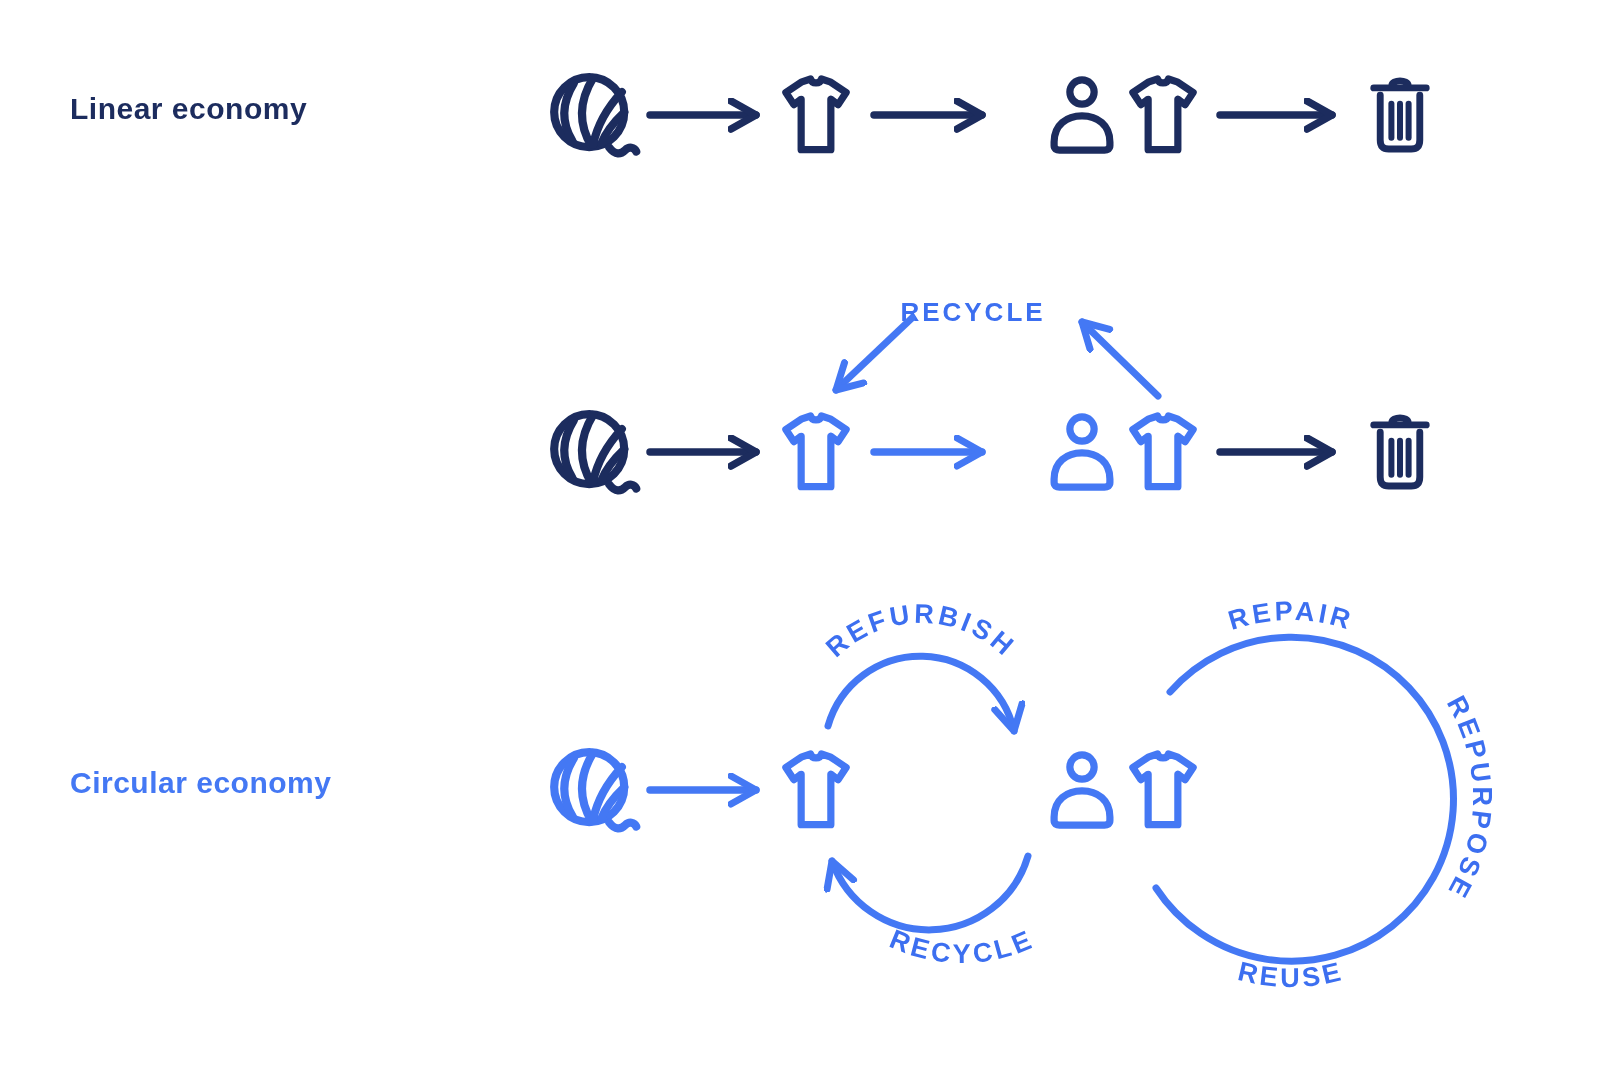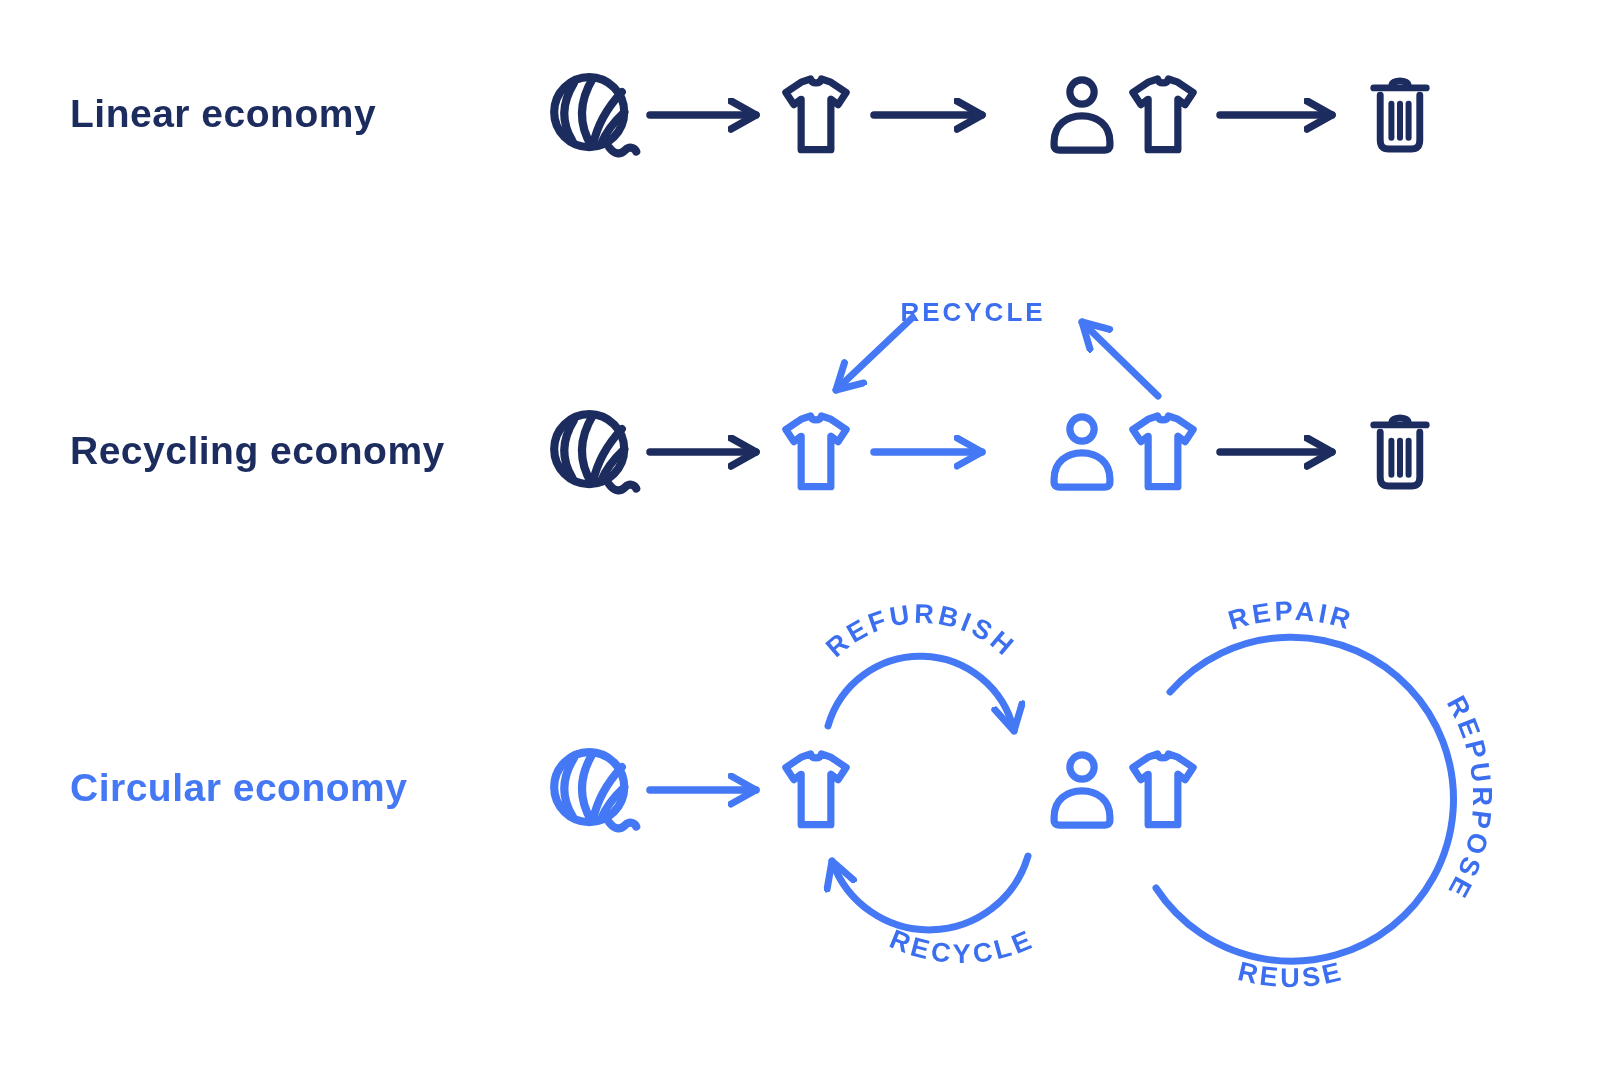--- a/index.html
+++ b/index.html
@@ -2,21 +2,21 @@
 <html style="--navy: #1c2c5e; --blue: #4478f4; --labelBlue: #3c6ff0;"><head>
 <meta charset="utf-8">
 <style>
   :root { --navy:#1c2c5e; --blue:#4478f4; --labelBlue:#3c6ff0; }
   html,body { margin:0; padding:0; background:#ffffff; }
   .canvas {
     position:relative; width:1601px; height:1081px; background:#ffffff;
     overflow:hidden; font-family:"Liberation Sans","DejaVu Sans",sans-serif;
   }
   .title {
-    position:absolute; left:70px; font-weight:700; font-size:39px;
+    position:absolute; left:70px; font-weight:700; font-size:30px;
     letter-spacing:0.5px; white-space:nowrap; line-height:1;
   }
   .title.navy { color:var(--navy); }
   .title.blue { color:var(--blue); }
   svg.layer { position:absolute; left:0; top:0; }
   .ic-navy { color:var(--navy); }
   .ic-blue { color:var(--blue); }
   .st-navy { stroke:var(--navy); }
   .st-blue { stroke:var(--blue); }
   .lbl {
@@ -25,21 +25,20 @@
     fill:var(--labelBlue);
   }
   .lbl-plain { font-size:26px; letter-spacing:3px; }
 </style>
 </head>
 <body>
 
 <div class="canvas">
 
   <div class="title navy" style="top:94px;">Linear economy</div>
-  <div class="title navy" style="top:431px;">Recycling economy</div>
   <div class="title blue" style="top:768px;text-align:center;">Circular economy</div>
 
   <svg class="layer" width="1601" height="1081" viewBox="0 0 1601 1081" xmlns="http://www.w3.org/2000/svg" xmlns:xlink="http://www.w3.org/1999/xlink">
     <defs>
       <symbol id="sym-yarn" viewBox="0 0 100 100">
         <g fill="none" stroke="currentColor" stroke-width="8.5" stroke-linecap="round" stroke-linejoin="round">
           <circle cx="45" cy="47" r="36.5"></circle>
           <path d="M 29 17 C 16 38 16 58 27.5 77"></path>
           <path d="M 49 11.5 C 34 36 34 60 47.5 82.5"></path>
           <path d="M 79 26 C 64 42 53 62 49 81"></path>

